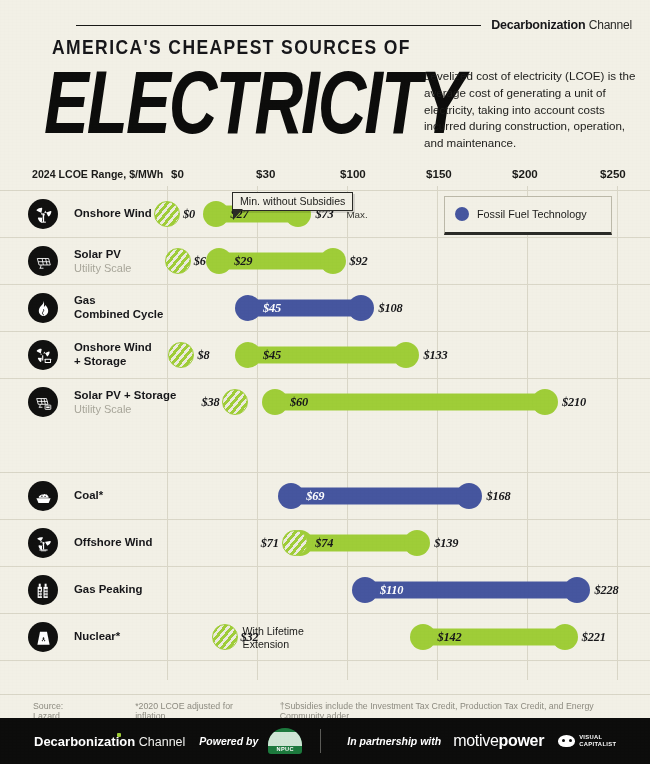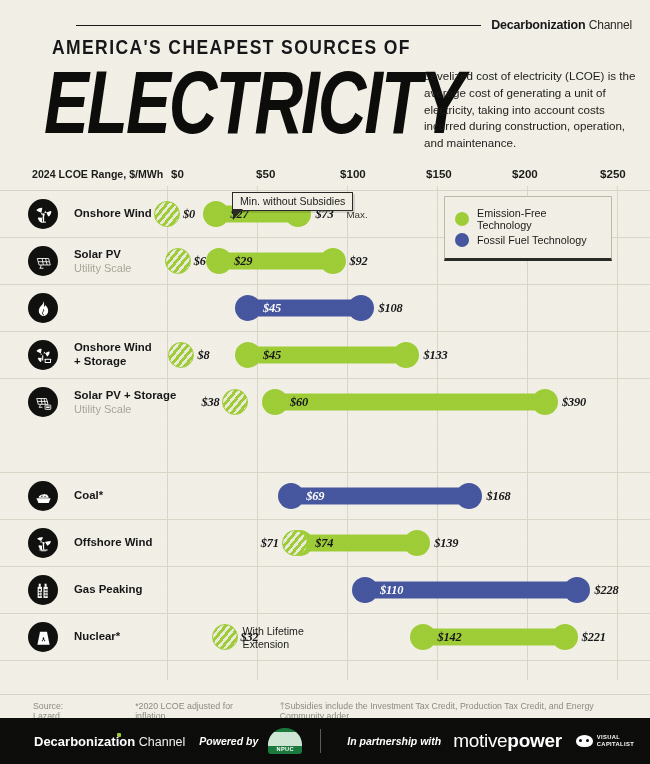--- a/index.html
+++ b/index.html
@@ -275,21 +275,21 @@
   }
   .f-div {
     width: 1px; height: 24px; background: #5c5c58; margin-left: 18px;
   }
   .f-partner {
     margin-left: 26px; color: #fff;
     font-size: 10.5px; font-style: italic; font-weight: 600;
     white-space: nowrap;
   }
   .mp {
-    margin-left: 12px; color: #fff; font-size: 19px; white-space: nowrap;
+    margin-left: 12px; color: #fff; font-size: 16px; white-space: nowrap;
     letter-spacing: -.3px;
   }
   .mp b { font-weight: 700; }
   .mp span { font-weight: 300; }
   .vc {
     margin-left: 14px; display: flex; align-items: center; gap: 4px;
   }
   .vc-mark {
     width: 17px; height: 12px; background: #fff;
     border-radius: 50% 50% 46% 46%;
@@ -316,37 +316,33 @@
     </div>
   </div>
 
   <div class="kicker">AMERICA'S CHEAPEST SOURCES OF</div>
   <div class="hero">ELECTRICITY</div>
 
   <div class="intro">Levelized cost of electricity (LCOE) is the average cost of generating a unit of electricity, taking into account costs incurred during construction, operation, and maintenance.</div>
 
   <div class="axis-label">2024 LCOE Range, $/MWh</div>
   <div class="tick" style="left:171px">$0</div>
-  <div class="tick" style="left:256px">$50</div>
+  <div class="tick" style="left:256px">$30</div>
   <div class="tick" style="left:340px">$100</div>
   <div class="tick" style="left:426px">$150</div>
   <div class="tick" style="left:512px">$200</div>
   <div class="tick" style="left:600px">$250</div>
 
 
   <div class="callout left-tail" style="left:232px; top:192px;">
     <span>Min. without Subsidies</span>
     <div class="tail"></div>
   </div>
 
   <div class="legend">
-    <div class="legend-row">
-      <div class="legend-dot" style="background:#9fcd38"></div>
-      <div class="legend-text">Emission-Free Technology</div>
-    </div>
     <div class="legend-row">
       <div class="legend-dot" style="background:#46569f"></div>
       <div class="legend-text">Fossil Fuel Technology</div>
     </div>
   </div>
 
   <div class="chart" id="chart">
     <div class="gridline" style="left:167px"></div>
     <div class="gridline" style="left:257px"></div>
     <div class="gridline" style="left:347px"></div>
@@ -396,20 +392,24 @@
         <div class="vlabel inbar" style="left: 234.2px;">$29</div>
         <div class="vlabel" style="left: 349.6px;">$92</div>
       </div>
       <div class="row" style="top: 98px;">
         <div class="row-icon">
           <svg viewBox="0 0 24 24" fill="#fff">
             <path d="M12 2.5c.4 3.3-1.6 4.6-3.2 6.4-1.6 1.8-2.7 3.6-2.7 6 0 4.1 3 6.6 5.9 6.6s5.9-2.5 5.9-6.6c0-3.4-2-5.3-3.3-7.4-.6 1.2-1.3 1.9-2.1 2.3.6-2.4.3-5.1-.5-7.3z"></path>
             <path d="M12 13c.6 1.3.1 2.2-.5 3-.5.7-.8 1.3-.8 2 0 1.2.8 2 1.9 2" fill="none" stroke="#111110" stroke-width="1.2"></path>
           </svg>
         </div>
+        <div class="row-name">
+          <div>Gas</div>
+          <div>Combined Cycle</div>
+        </div>
         <div class="bar" style="left: 248px; width: 113.4px; background: rgb(70, 86, 159);"></div>
         <div class="knob" style="left: 248px; background: rgb(70, 86, 159);"></div>
         <div class="knob" style="left: 361.4px; background: rgb(70, 86, 159);"></div>
         <div class="vlabel inbar-light" style="left: 263px;">$45</div>
         <div class="vlabel" style="left: 378.4px;">$108</div>
       </div>
       <div class="row" style="top: 145px;">
         <div class="row-icon">
           <svg viewBox="0 0 24 24" fill="#fff">
             <path d="M10.6 10.4 3.8 6.9c-.45-.2-.55-.8-.2-1.15C5 4.2 6.9 3.4 8.9 3.4c.5 0 .85.5.78 1l-1.5 6.5z"></path>
@@ -445,21 +445,21 @@
         <div class="row-name">
           <div>Solar PV + Storage</div>
           <div class="row-sub">Utility Scale</div>
         </div>
         <div class="bar" style="left: 275px; width: 270px; background: rgb(159, 205, 56);"></div>
         <div class="knob" style="left: 275px; background: rgb(159, 205, 56);"></div>
         <div class="knob" style="left: 545px; background: rgb(159, 205, 56);"></div>
         <div class="hatch" style="left: 235.4px;"></div>
         <div class="vlabel" style="left: auto; right: 430.6px;">$38</div>
         <div class="vlabel inbar" style="left: 290px;">$60</div>
-        <div class="vlabel" style="left: 562px;">$390</div>
+        <div class="vlabel" style="left: 562px;">$210</div>
       </div>
       <div class="row" style="top: 286px;">
         <div class="row-icon">
           <svg viewBox="0 0 24 24" fill="#fff">
             <path d="M3.5 15.2h17l-1.9 4.9h-13z"></path>
             <path d="M3.2 14.2h17.6v1.1H3.2z"></path>
             <path d="M8.3 10.3c1-1.2 2.3-1.2 3.2-.4.7-1.1 2.3-1.3 3.2-.3 1.2-.5 2.6.3 2.7 1.7.9.3 1.3 1.3 1 2.2H6.2c-.5-1 .1-2.3 1.2-2.5-.1-.3 0-.5.9-.7z"></path>
             <circle cx="10" cy="11.6" r=".9" fill="#111110"></circle>
             <circle cx="14" cy="11.9" r=".8" fill="#111110"></circle>
           </svg>

